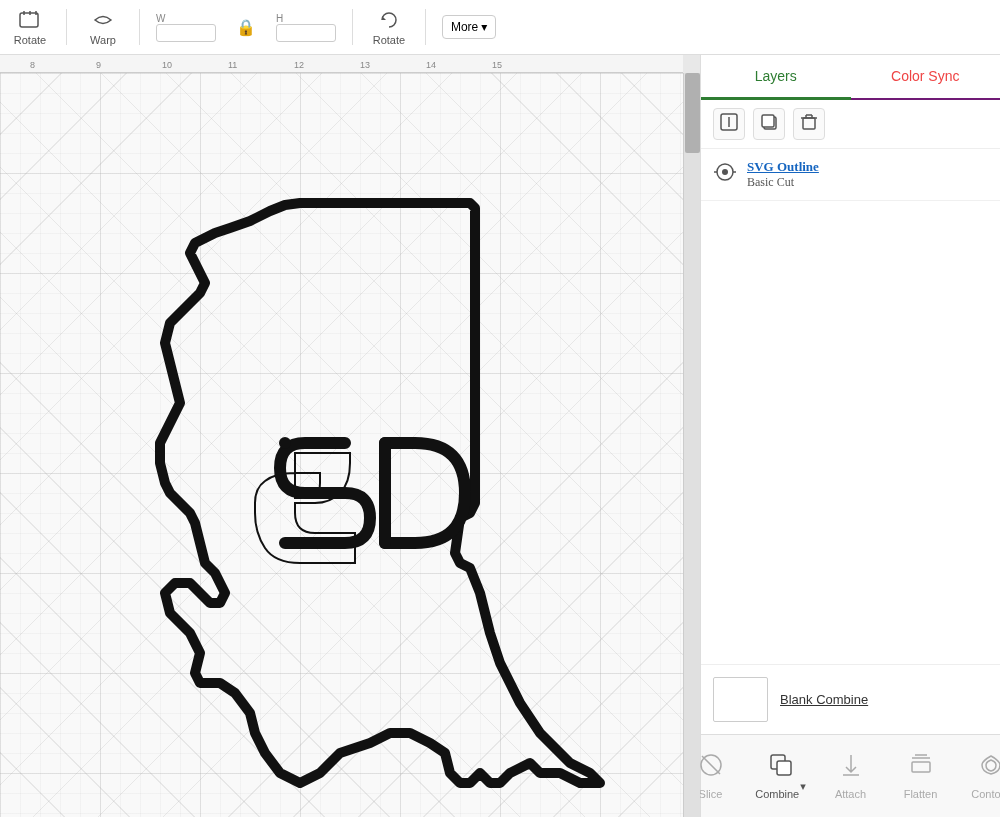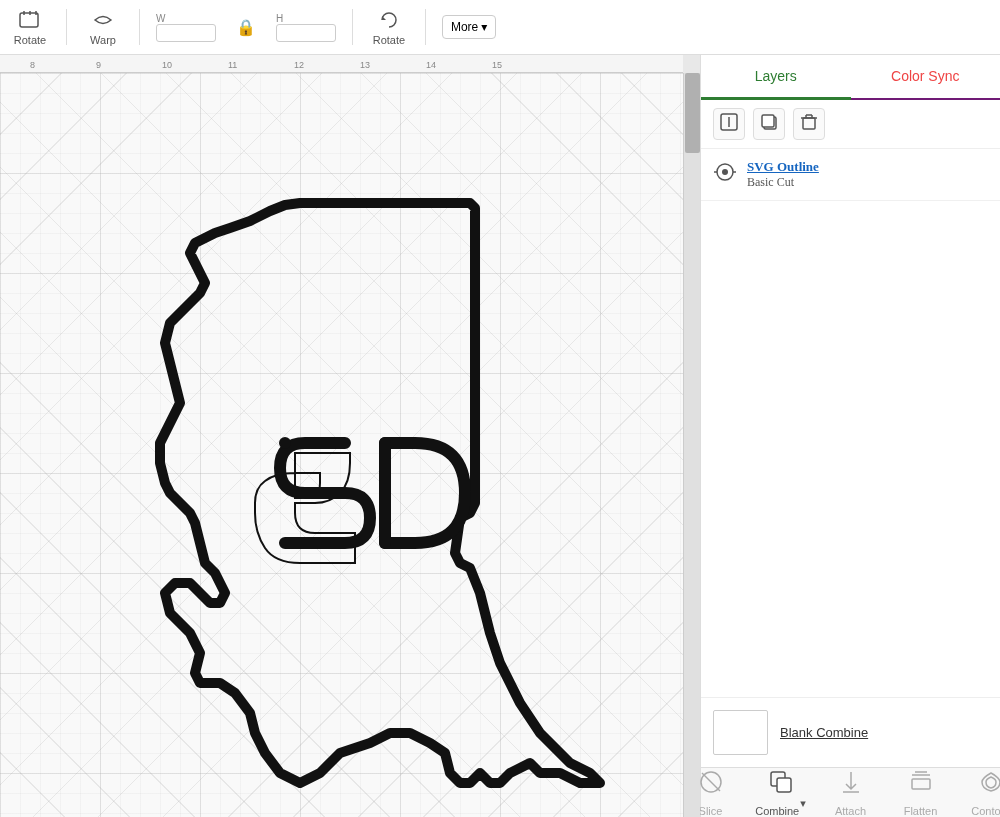--- a/index.html
+++ b/index.html
@@ -265,21 +265,21 @@
     }
     .blank-canvas-label {
       font-size: 13px;
       color: #333;
       text-decoration: underline;
       cursor: pointer;
     }
 
     
     .bottom-toolbar {
-      height: 50px;
+      height: 83px;
       background: #f8f8f8;
       border-top: 1px solid #ddd;
       display: flex;
       align-items: center;
       justify-content: center;
       gap: 20px;
       flex-shrink: 0;
       padding: 0 10px;
     }
     .bottom-tool {

